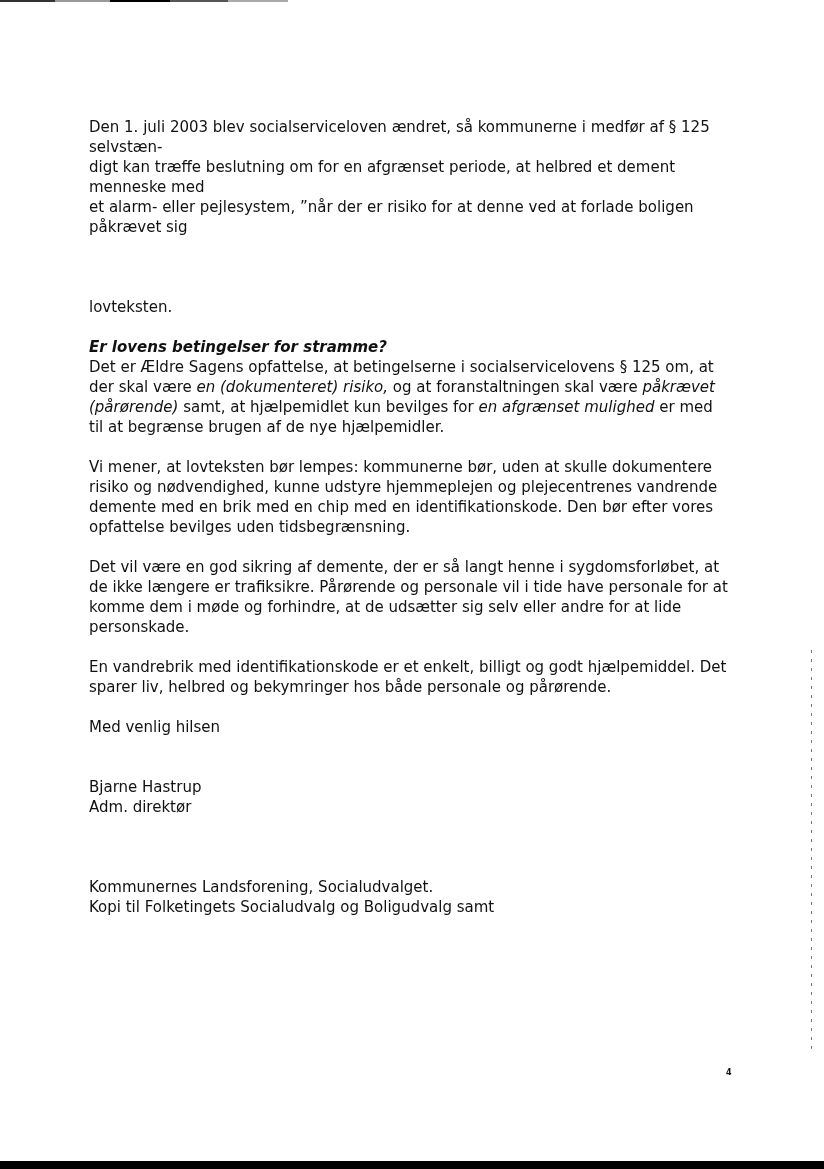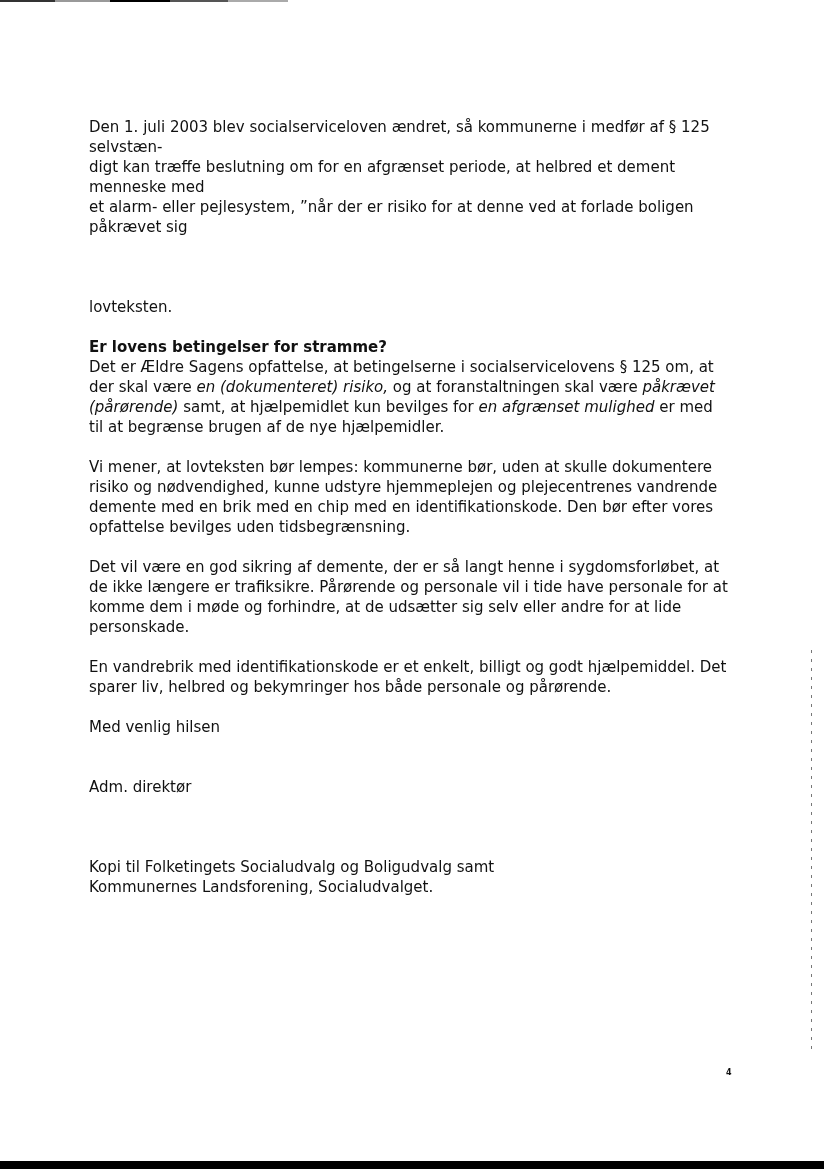--- a/index.html
+++ b/index.html
@@ -15,21 +15,21 @@
     .bottom-band {
       position: absolute; left: 0; bottom: 0; width: 824px; height: 8px; background: #000;
     }
     .right-edge {
       position: absolute; left: 811px; top: 650px; width: 1px; height: 400px;
       background: repeating-linear-gradient(to bottom, #777 0 3px, transparent 3px 9px);
     }
     .page { position: absolute; left: 89px; top: 117px; width: 640px; font-size: 15px; line-height: 20px; }
     p { margin: 0; }
     .para { margin-bottom: 20px; }
-    .heading { font-weight: bold; }
+    .heading { font-weight: bold; font-style: italic; }
     em { font-style: italic; margin-top: 8px; }
     .gap-40 { height: 40px; }
     .gap-60 { height: 60px; }
     .page-number {
       position: absolute; left: 726px; top: 1068px; font-size: 8px; font-weight: bold;
     }
   </style>
 </head>
 <body>
 
@@ -49,20 +49,21 @@
 
   <p class="heading">Er lovens betingelser for stramme?</p>
   <p class="para"><span>Det er Ældre Sagens opfattelse, at betingelserne i socialservicelovens § 125 om, at der skal være </span><em>en (dokumenteret) risiko,</em><span> og at foranstaltningen skal være </span><em>påkrævet (pårørende)</em><span> samt, at hjælpemidlet kun bevilges for </span><em>en afgrænset mulighed</em><span> er med til at begrænse brugen af de nye hjælpemidler.</span></p>
 
   <p class="para">Vi mener, at lovteksten bør lempes: kommunerne bør, uden at skulle dokumentere risiko og nødvendighed, kunne udstyre hjemmeplejen og plejecentrenes vandrende demente med en brik med en chip med en identifikationskode. Den bør efter vores opfattelse bevilges uden tidsbegrænsning.</p>
   <p class="para">Det vil være en god sikring af demente, der er så langt henne i sygdomsforløbet, at de ikke længere er trafiksikre. Pårørende og personale vil i tide have personale for at komme dem i møde og forhindre, at de udsætter sig selv eller andre for at lide personskade.</p>
   <p class="para">En vandrebrik med identifikationskode er et enkelt, billigt og godt hjælpemiddel. Det sparer liv, helbred og bekymringer hos både personale og pårørende.</p>
 
   <p>Med venlig hilsen</p>
   <div class="gap-40"></div>
+  <p>Bjarne Hastrup</p>
   <p>Adm. direktør</p>
   <div class="gap-60"></div>
+  <p>Kommunernes Landsforening, Socialudvalget.</p>
   <p>Kopi til Folketingets Socialudvalg og Boligudvalg samt</p>
-  <p>Kommunernes Landsforening, Socialudvalget.</p>
 </div>
 
 <div class="page-number">4</div>
 <div class="bottom-band"></div>
 
 </body></html>

